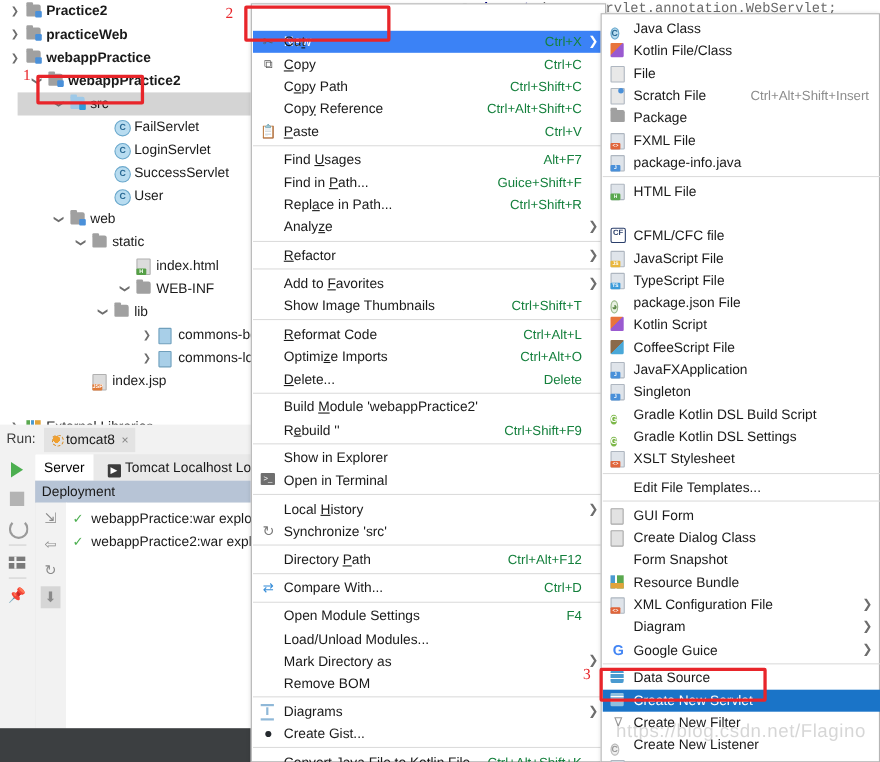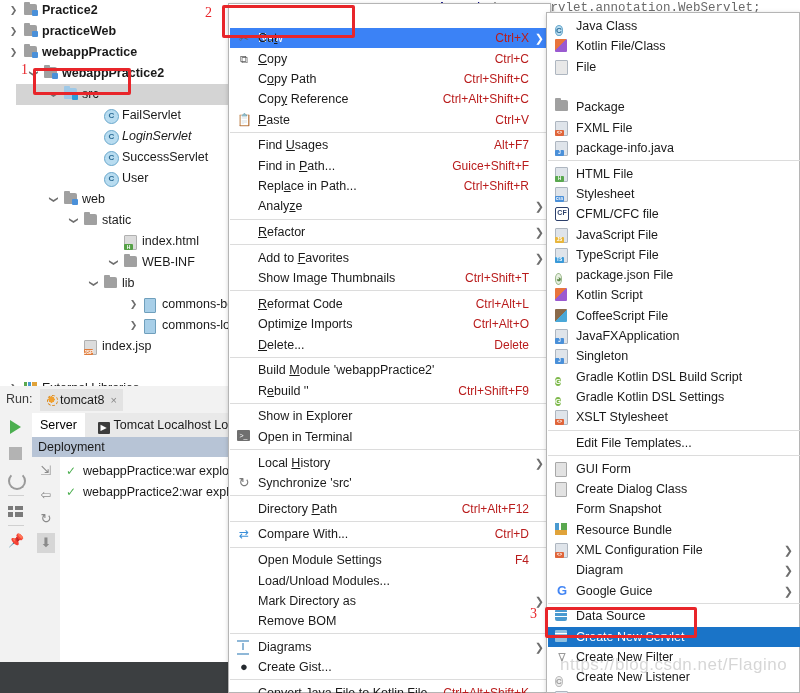--- a/index.html
+++ b/index.html
@@ -92,21 +92,21 @@
   .chk{display:inline-block;width:13px;color:#4caf50;font-size:12px;margin:0 4px 0 6px;}
 
   #bottom-dark{left:0;top:662px;width:228px;height:31px;background:#3c3f41;}
 
   
   #context-menu{left:228px;top:3px;width:323px;height:690px;background:#ffffff;
      border:1px solid #b5b5b5;box-shadow:1px 2px 5px rgba(0,0,0,.25);box-sizing:border-box;}
   .mi{position:absolute;left:1px;width:321px;height:20px;line-height:20px;white-space:nowrap;font-size:12.5px;color:#1a1a1a;}
   .mi.hl{background:#3b82f6;color:#ffffff;width:321px;margin-top:20px;}
   .mi .mlbl{position:absolute;left:28px;top:0;}
-  .mi .macc{position:absolute;right:22px;top:0;color:#b91c1c;font-size:12px;}
+  .mi .macc{position:absolute;right:22px;top:0;color:#15803d;font-size:12px;}
   .mi .marr{position:absolute;right:7px;top:0;color:#6e6e6e;font-size:11px;}
   .mi.hl .marr{color:#ffffff;}
   .mi .mico{position:absolute;left:7px;top:3px;width:14px;height:14px;}
   .msep{position:absolute;left:1px;width:321px;height:1px;background:#dcdcdc;}
   u{text-decoration:underline;}
 
   
   .g{font-size:12px;line-height:14px;text-align:center;color:#5b5b5b;display:block;}
 
   
@@ -197,21 +197,21 @@
     <div class="tree-row" style="top: 105px;">
       <span class="t-ico" style="left: 88px;">
         <span class="ico-class" style="display:block">C</span>
       </span>
       <span class="t-lbl" style="left: 106px;">FailServlet</span>
     </div>
     <div class="tree-row" style="top: 126px;">
       <span class="t-ico" style="left: 88px;">
         <span class="ico-class" style="display:block">C</span>
       </span>
-      <span class="t-lbl" style="left: 106px; font-style: italic;">LoginServlet</span>
+      <span class="t-lbl" style="left: 106px;">LoginServlet</span>
     </div>
     <div class="tree-row" style="top: 147px;">
       <span class="t-ico" style="left: 88px;">
         <span class="ico-class" style="display:block">C</span>
       </span>
       <span class="t-lbl" style="left: 106px;">SuccessServlet</span>
     </div>
     <div class="tree-row" style="top: 168px;">
       <span class="t-ico" style="left: 88px;">
         <span class="ico-class" style="display:block">C</span>
@@ -502,20 +502,29 @@
         <span style="display:block;width:12px;height:13px;background:linear-gradient(135deg,#e8743c 0 45%,#9a5ad0 46% 100%);border-radius:1px"></span>
       </span>
       <span class="slbl">Kotlin File/Class</span>
     </div>
     <div class="si" style="top: 44px;">
       <span class="sico">
         <span class="fi" style="display:block;background:#e8e8e8"></span>
       </span>
       <span class="slbl">File</span>
     </div>
+    <div class="si" style="top: 64px;">
+      <span class="sico">
+        <span class="fi" style="display:block;background:#e8e8e8">
+          <span class="t" style="background:#4a90d9;width:5px;height:5px;border-radius:50%;left:6px;top:-1px;bottom:auto"></span>
+        </span>
+      </span>
+      <span class="slbl">Scratch File</span>
+      <span class="sacc">Ctrl+Alt+Shift+Insert</span>
+    </div>
     <div class="si" style="top: 84px;">
       <span class="sico">
         <span style="display:block;width:13px;height:11px" class="ico-folder"></span>
       </span>
       <span class="slbl">Package</span>
     </div>
     <div class="si" style="top: 105px;">
       <span class="sico">
         <span class="fi" style="display:block">
           <span class="t t-xs">&lt;&gt;</span>
@@ -532,28 +541,20 @@
       <span class="slbl">package-info.java</span>
     </div>
     <div class="ssep" style="top: 147px;"></div>
     <div class="si" style="top: 151px;">
       <span class="sico">
         <span class="fi" style="display:block">
           <span class="t t-h">H</span>
         </span>
       </span>
       <span class="slbl">HTML File</span>
-    </div>
-    <div class="si" style="top: 171px;">
-      <span class="sico">
-        <span class="fi" style="display:block">
-          <span class="t t-css">css</span>
-        </span>
-      </span>
-      <span class="slbl">Stylesheet</span>
     </div>
     <div class="si" style="top: 191px;">
       <span class="sico">
         <span style="display:block;width:12px;height:12px;border:1.5px solid #2b3f6b;border-radius:2px;color:#2b3f6b;font-size:7px;line-height:10px;text-align:center;font-weight:bold">CF</span>
       </span>
       <span class="slbl">CFML/CFC file</span>
     </div>
     <div class="si" style="top: 212px;">
       <span class="sico">
         <span class="fi" style="display:block">

